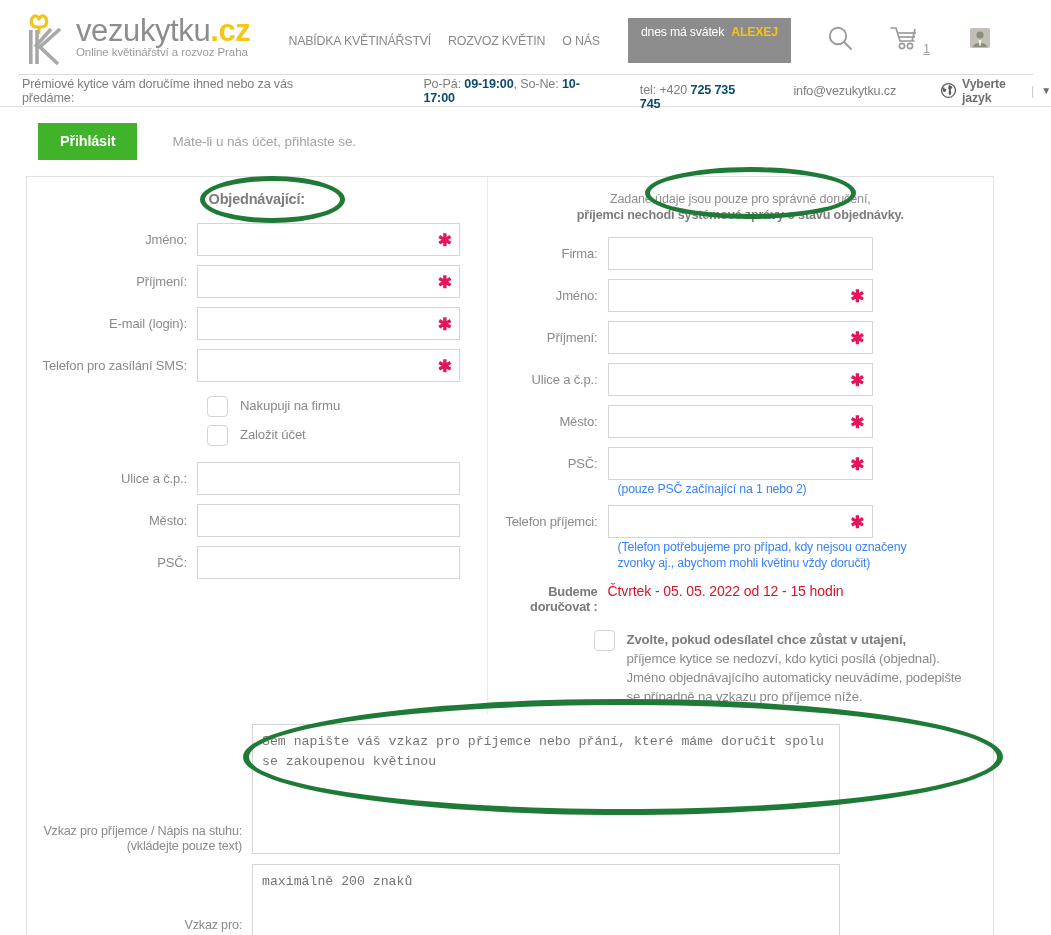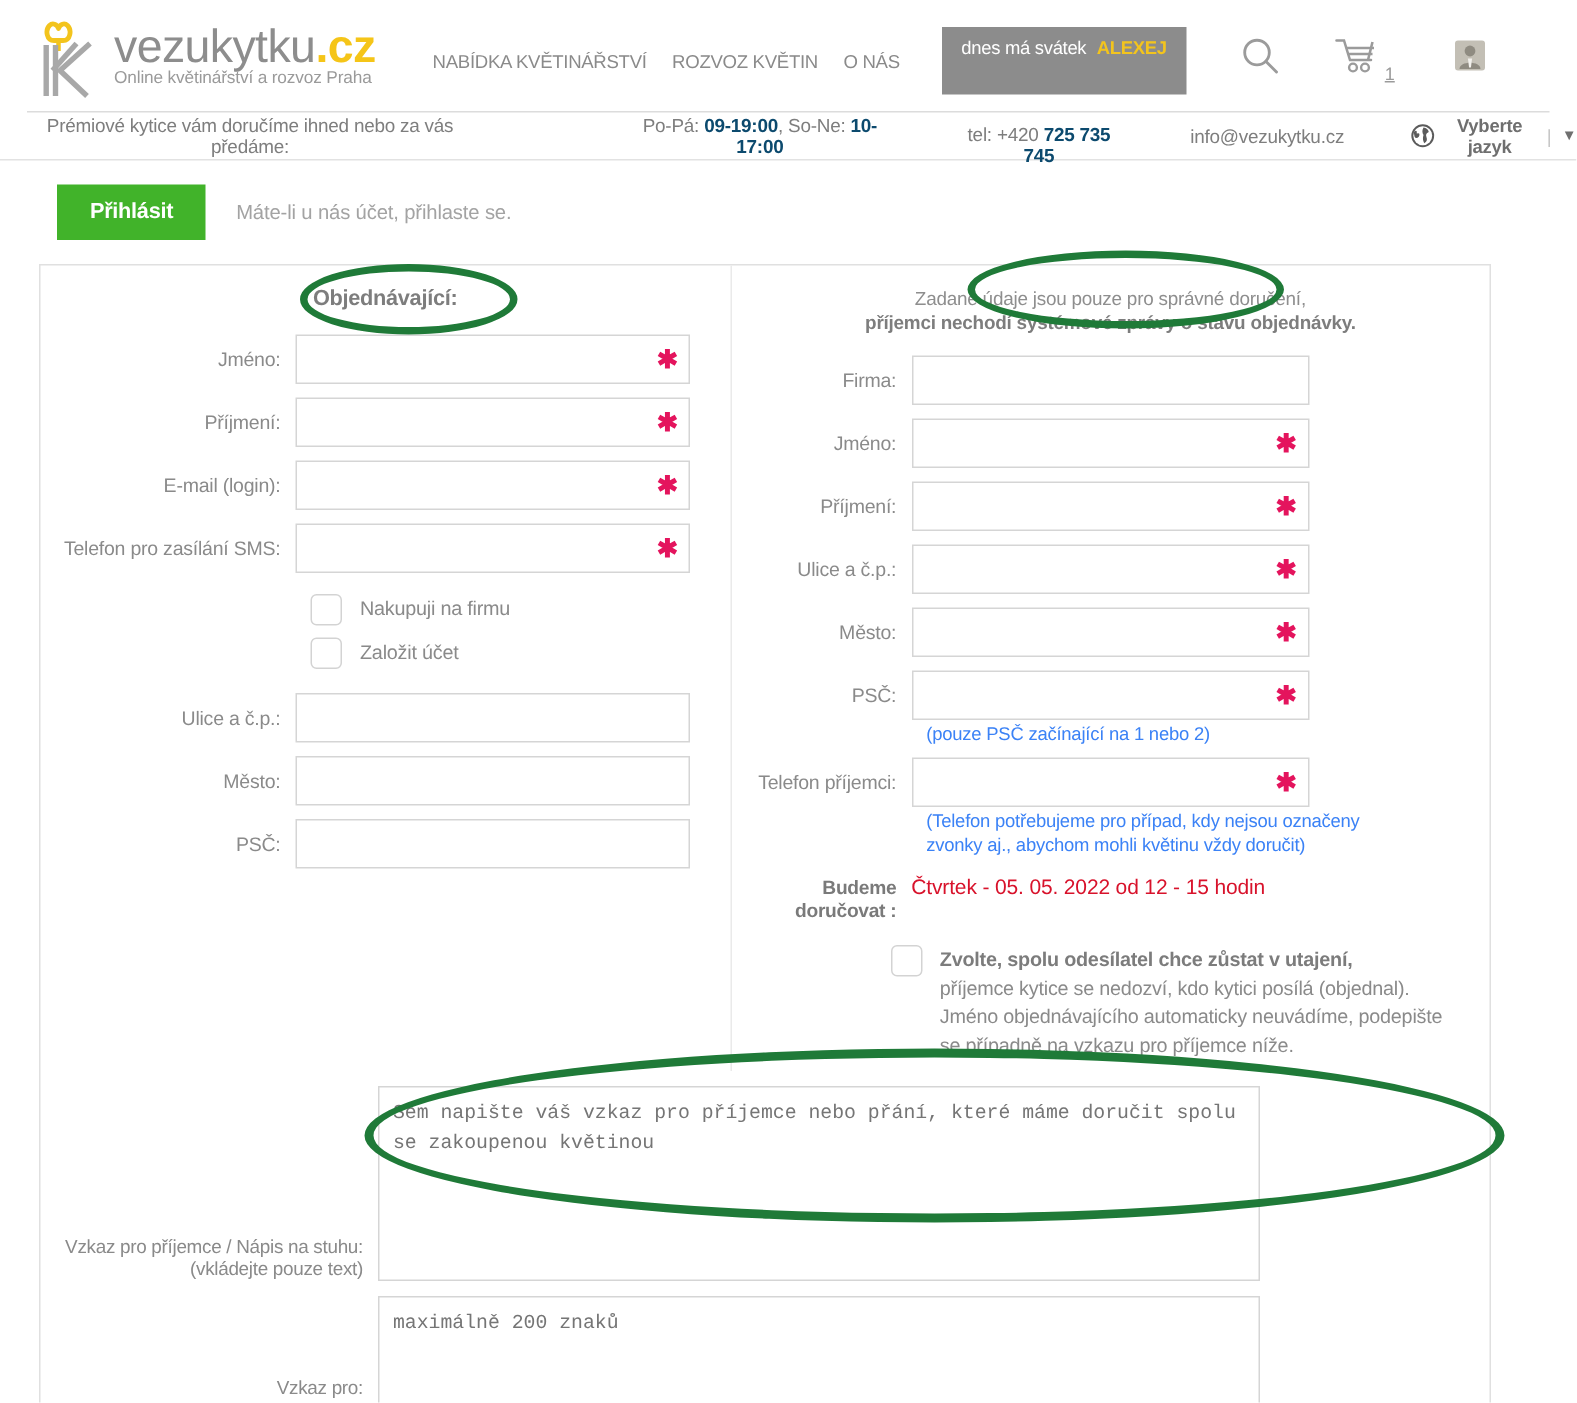--- a/index.html
+++ b/index.html
@@ -94,37 +94,37 @@
   
   .infobar {
     height: 32px;
     display: flex;
     align-items: center;
     font-size: 12.6px;
     color: #7e7e7e;
     padding-left: 22px;
     border-bottom: 1px solid #e2e2e2;
     letter-spacing: -0.15px;
-    text-align: center;
   }
   .infobar .green { color: #0c4a6e; font-weight: 700; }
   .seg-hours { margin-left: 112px; }
   .seg-tel { margin-left: 50px; margin-top: 12px; }
   .seg-mail { margin-left: 48px; }
   .seg-lang { margin-left: 44px; display: flex; align-items: center; gap: 5px; }
   .globe { width: 17px; height: 17px; flex: 0 0 auto; }
   .lang-label { font-size: 12.3px; color: #6f6f6f; font-weight: 700; }
   .lang-sep { color: #c6c6c6; margin: 0 2px; }
   .caret-dn { font-size: 10px; color: #6f6f6f; }
 
   
   .loginrow {
     display: flex;
     align-items: center;
     padding: 16px 0 14px 38px;
+    gap: 15px;
   }
   .btn-login {
     background: #41b32a;
     color: #ffffff;
     font-size: 14.5px;
     font-weight: 700;
     border: none;
     padding: 10px 22px 11px 22px;
     cursor: pointer;
     letter-spacing: -0.2px;
@@ -550,21 +550,21 @@
       </div>
 
       <div class="deliverrow">
         <div class="deliver-label">Budeme doručovat :</div>
         <div class="deliver-value">Čtvrtek - 05. 05. 2022 od 12 - 15 hodin</div>
       </div>
 
       <div class="checkrow">
         <span class="cbox"></span>
         <span class="cbox-label">
-          <span class="b">Zvolte, spolu odesílatel chce zůstat v utajení,</span><br>
+          <span class="b">Zvolte, pokud odesílatel chce zůstat v utajení,</span><br>
           <span>příjemce kytice se nedozví, kdo kytici posílá (objednal).</span><br>
           <span>Jméno objednávajícího automaticky neuvádíme, podepište</span><br>
           <span>se případně na vzkazu pro příjemce níže.</span>
         </span>
       </div>
     </div>
   </div>
 
   <div class="msgrow msgblock-1">
     <div class="msg-label">

